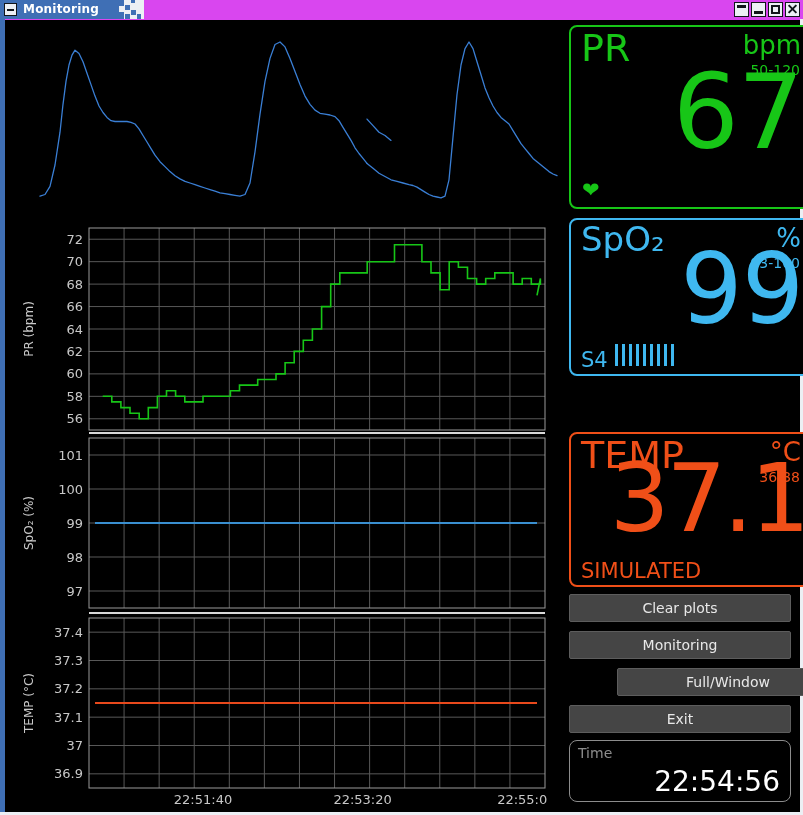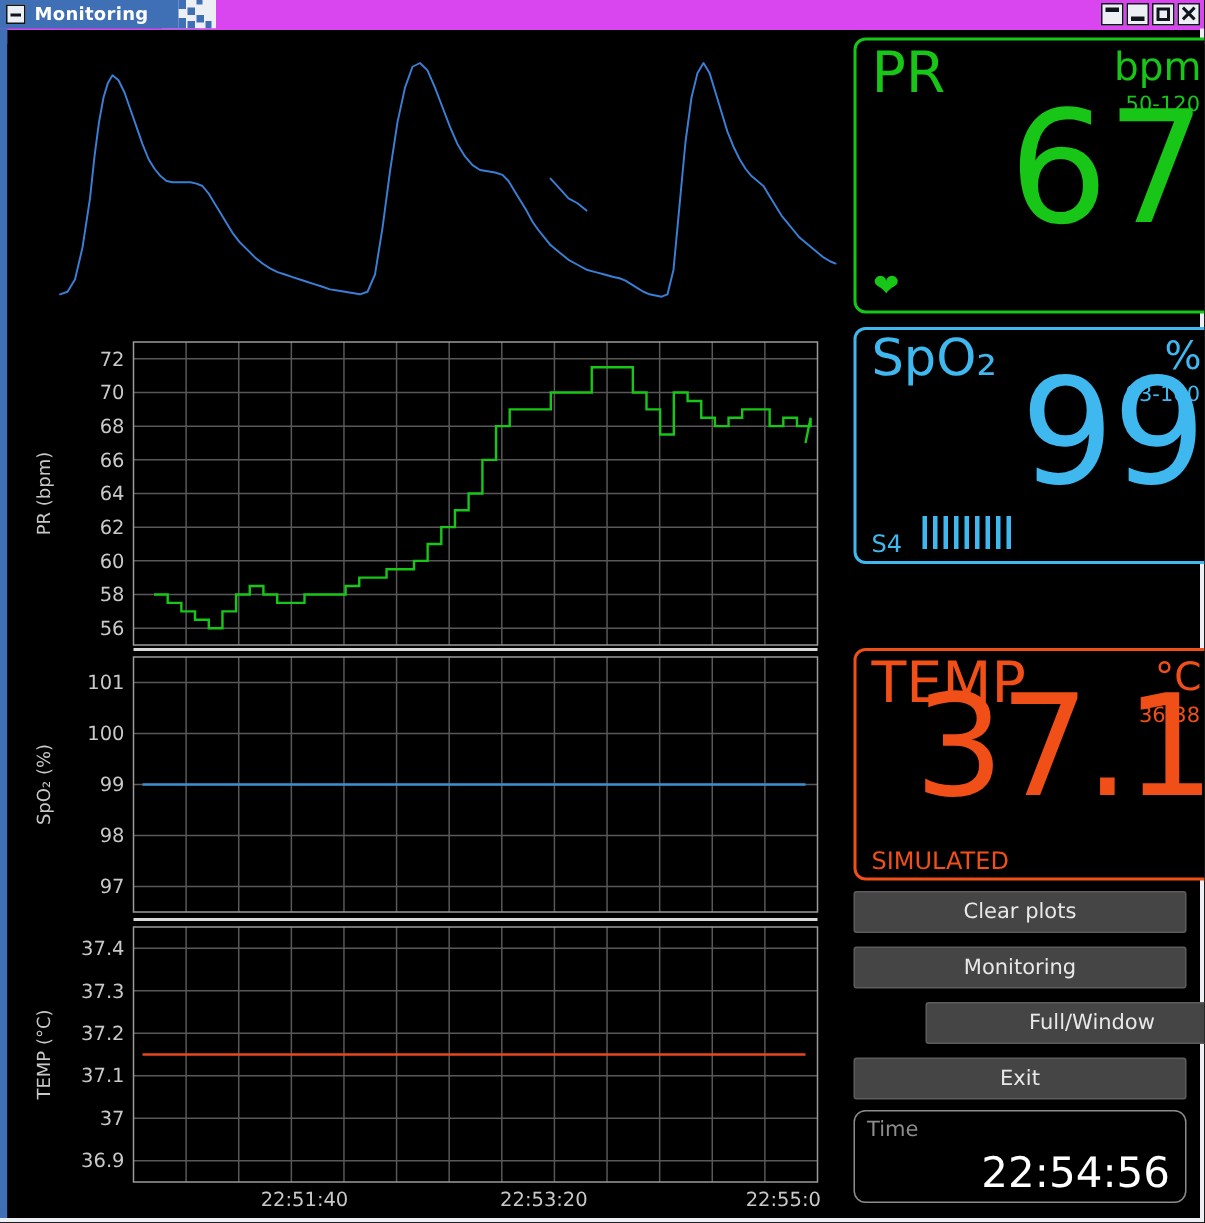--- a/index.html
+++ b/index.html
@@ -141,21 +141,21 @@
     font-size: 14px; line-height: 1;
   }
   .vital .vnum {
     position: absolute; right: 8px;
     font-size: 86px; line-height: 0.92;
     font-weight: normal;
     letter-spacing: -1px;
   }
   .vital .vfoot {
     position: absolute; left: 10px; bottom: 3px;
-    font-size: 16px; line-height: 1;
+    font-size: 21px; line-height: 1;
   }
 
   
   #card-pr { top: 5px; height: 184px; border: 2px solid #17c617; }
   #card-pr .vlabel, #card-pr .vunit, #card-pr .vrange, #card-pr .vnum { color: #17c617; }
   #card-pr .vnum { top: 38px; font-size: 104px; text-align: right; }
   .heart {
     position: absolute; left: 11px; bottom: 9px;
     width: 17px; height: 16px;
     color: #17c617; font-size: 21px; line-height: 16px;

